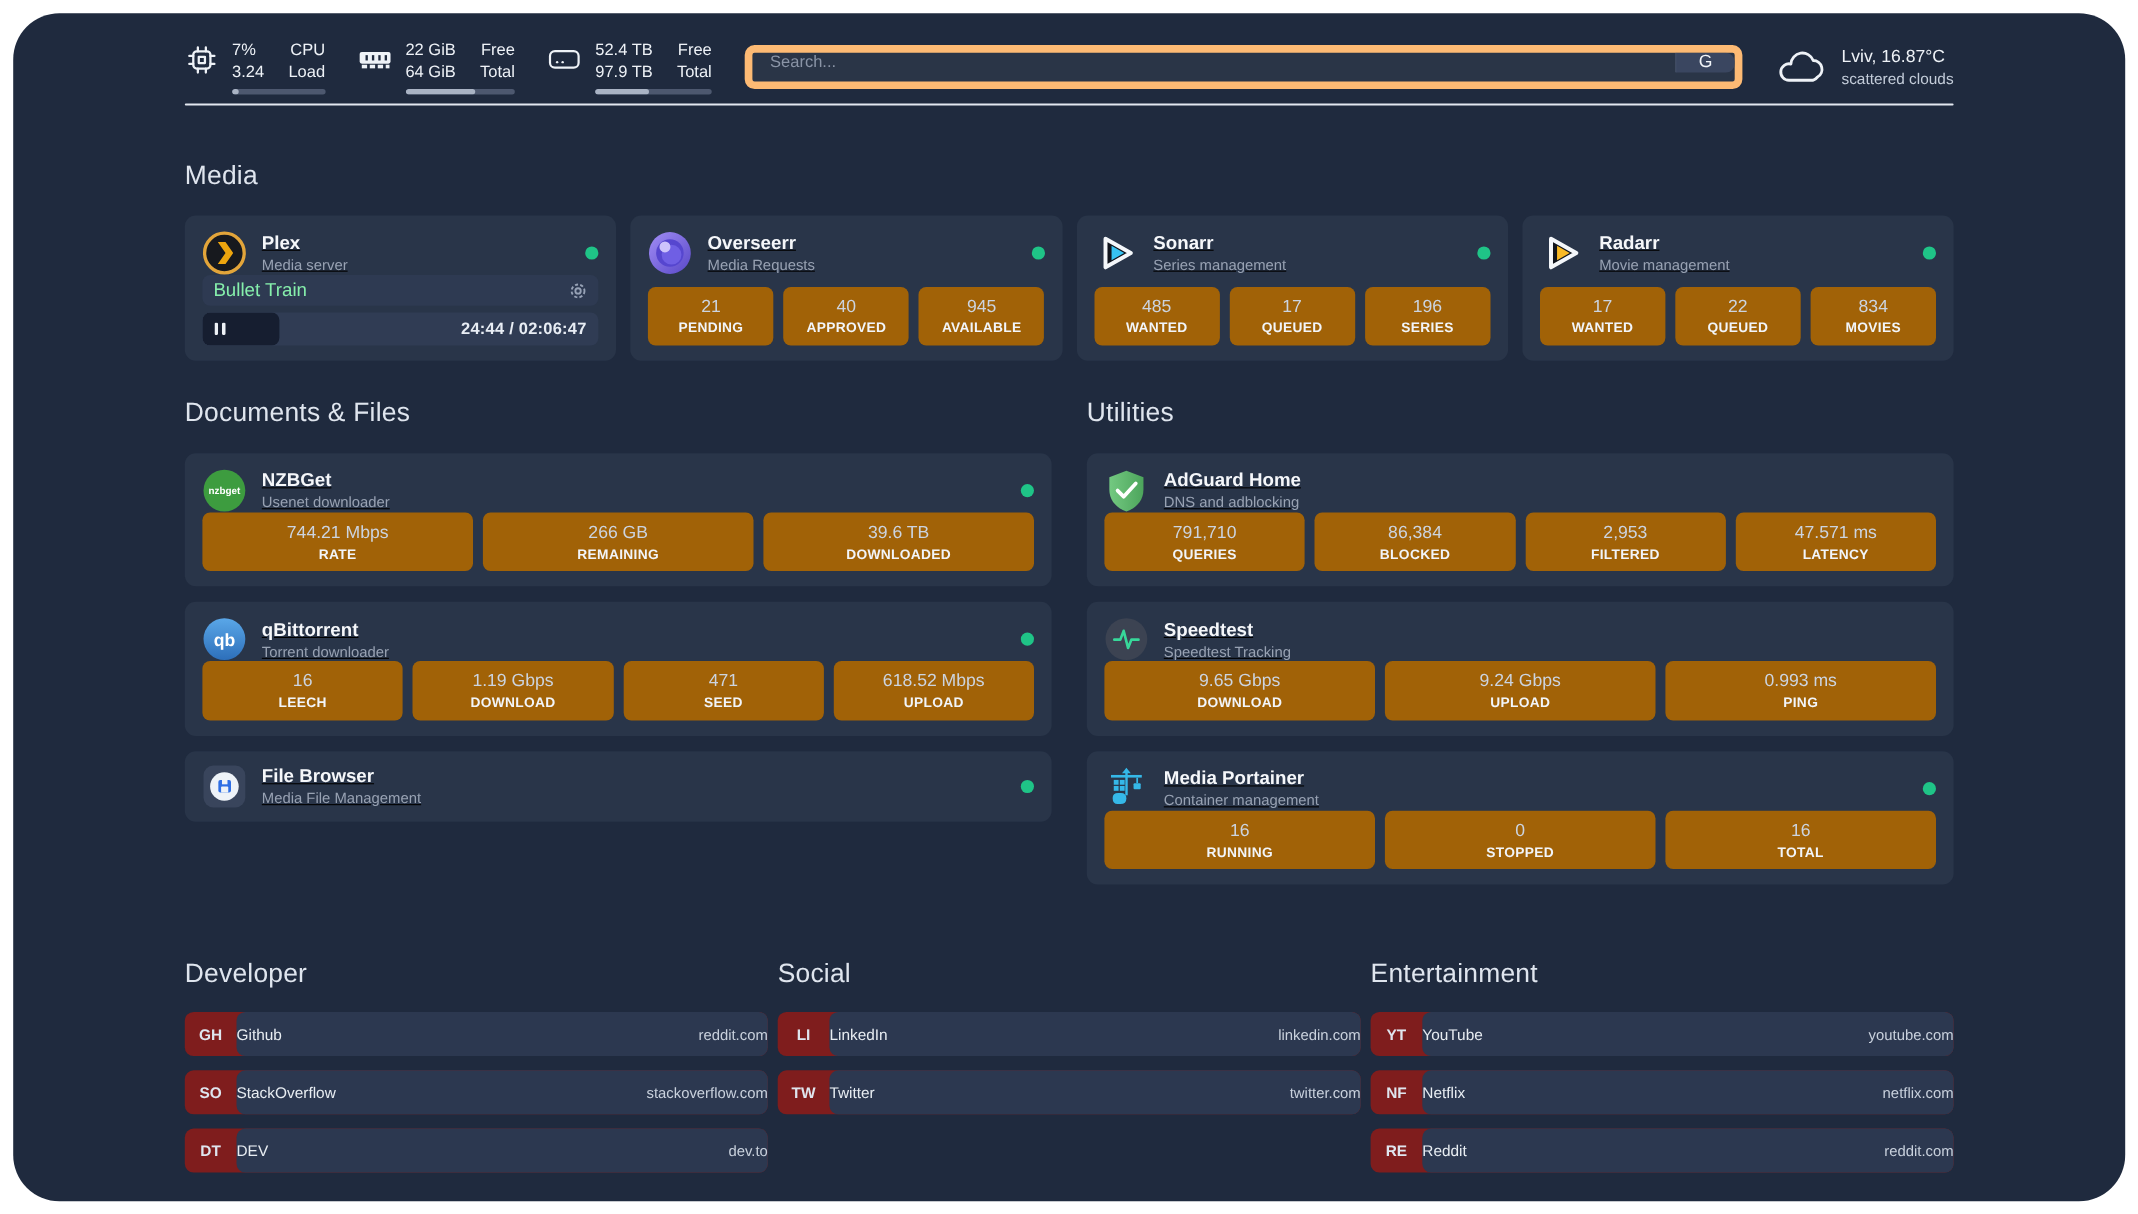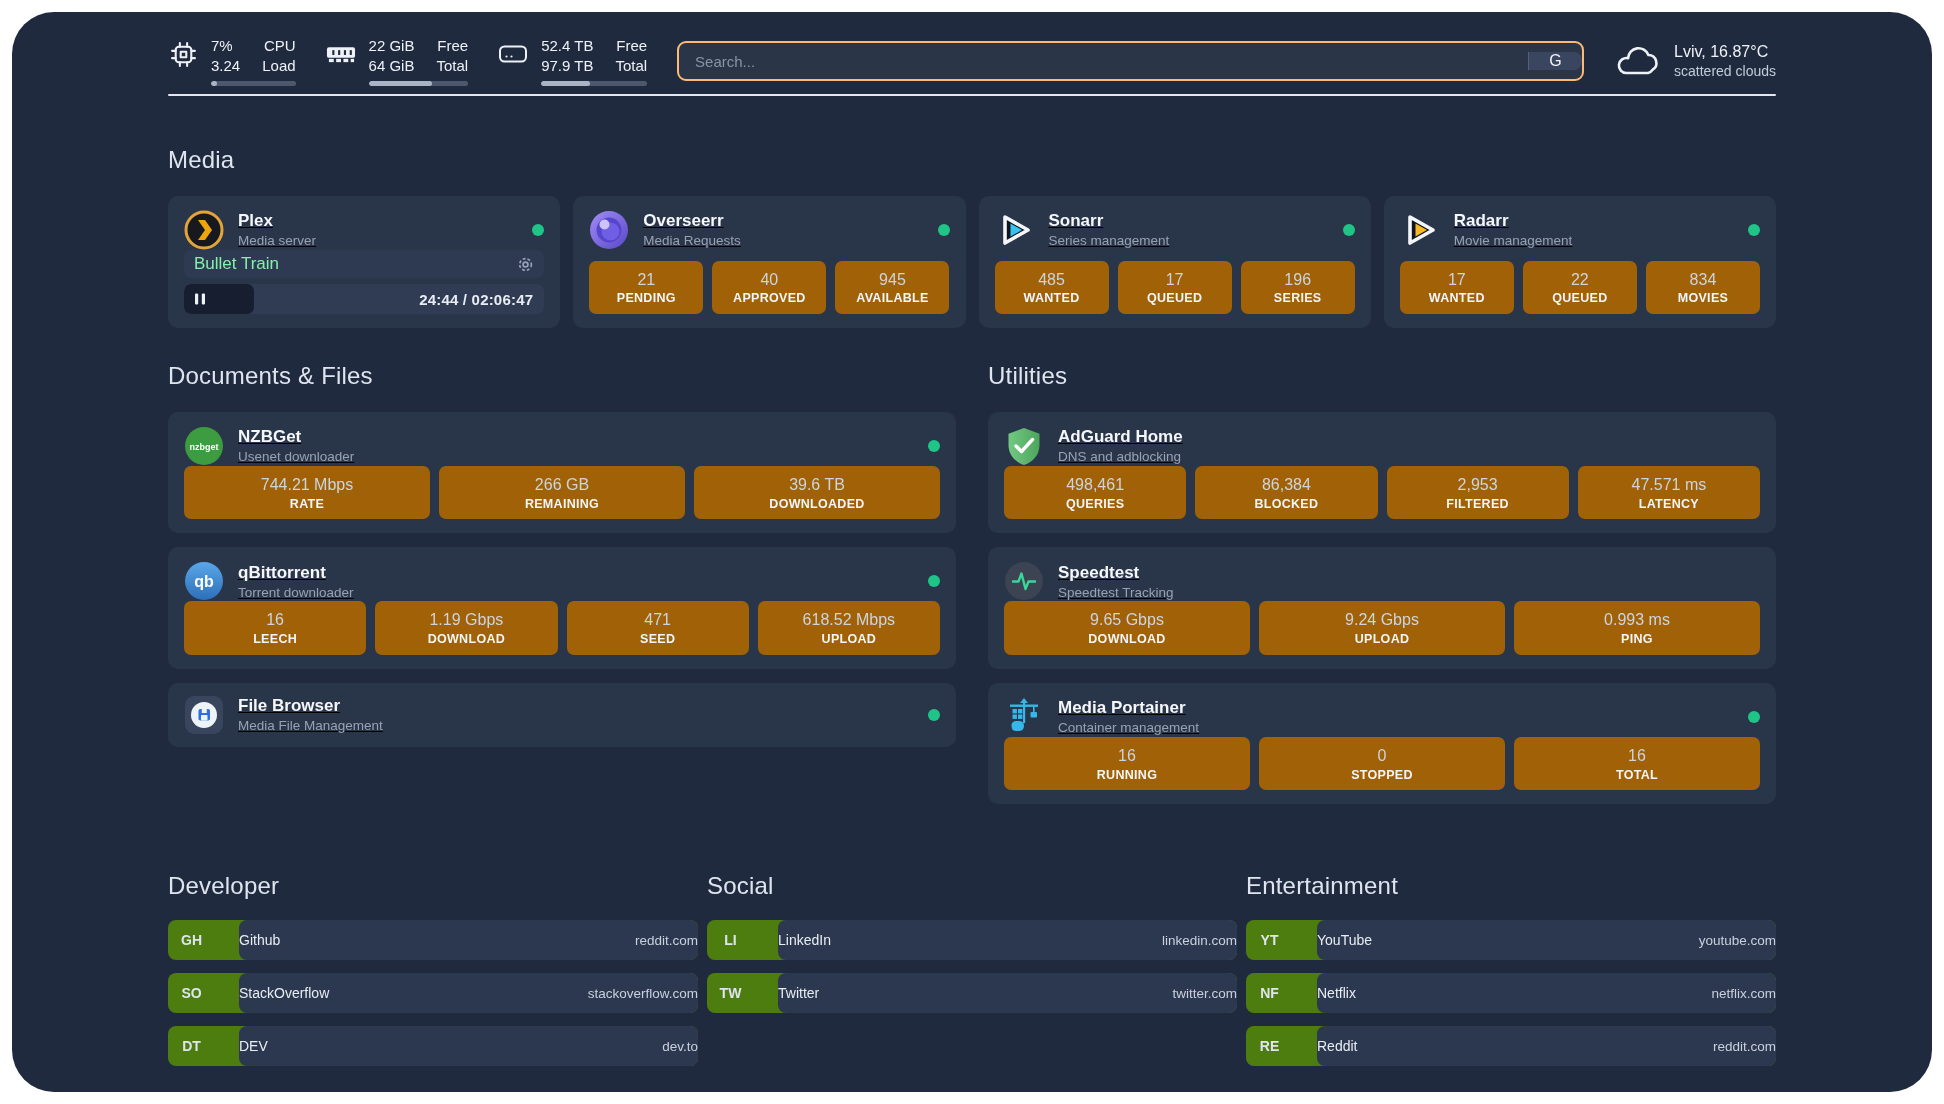--- a/index.html
+++ b/index.html
@@ -12,21 +12,21 @@
   .header { display:flex; align-items:center; gap:30px; padding-top:32px; height:66px; }
   .sys-stat { display:flex; align-items:flex-start; gap:13px; }
   .sys-icon { width:30px; height:30px; display:flex; align-items:center; justify-content:center; margin-top:3px; }
   .sys-body { display:flex; flex-direction:column; }
   .sys-cols { display:flex; gap:22px; }
   .sys-col { display:flex; flex-direction:column; font-size:15px; line-height:1.32; color:#eef2f7; }
   .sys-col.r { text-align:right; }
   .sys-bar { margin-top:5px; height:5px; border-radius:3px; background:#4d586f; overflow:hidden; }
   .sys-bar-fill { height:100%; background:#a9b3c4; border-radius:3px; }
 
-  .search-box { flex:1; display:flex; align-items:center; height:40px; border:2px solid #fdba74; border-radius:9px; background:#2a3547; overflow:hidden; }
+  .search-box { flex:1; display:flex; align-items:flex-start; height:40px; border:7px solid #fdba74; border-radius:9px; background:#2a3547; overflow:hidden; }
   .search-box input { flex:1; background:transparent; border:none; outline:none; padding:0 16px; font-size:15px; color:#dbe1ea; font-family:inherit; }
   .search-box input::placeholder { color:#8a94a6; }
   .g-btn { width:54px; border:none; border-left:1px solid #55617a; background:#3a4660; color:#f2f5f9; font-size:16px; border-radius:0 8px 8px 0; cursor:pointer; display:flex; align-items:center; justify-content:center; font-family:inherit; }
 
   .weather { display:flex; align-items:center; gap:14px; }
   .weather-text { display:flex; flex-direction:column; line-height:1.35; }
   .weather-loc { font-size:16px; color:#eef2f7; }
   .weather-cond { font-size:14px; color:#c3ccd9; }
 
   .divider { height:2px; background:#e3e8f0; border-radius:2px; margin-top:16px; }
@@ -60,21 +60,21 @@
 
   .two-col { margin-top:34px; display:grid; grid-template-columns:1fr 1fr; gap:32px; align-items:start; }
   .col h2 { margin-bottom:22px; }
   .col .card { margin-bottom:14px; min-height:116px; }
   .col .card.slim { min-height:64px; justify-content:center; padding:12px 16px; }
   .col .card.slim .card-head { margin:0; }
 
   
   .links-section { margin-top:54px; display:grid; grid-template-columns:1fr 1fr 1fr; gap:9px; }
   .links-col h2 { margin-bottom:20px; }
-  .bm-row { display:flex; height:40px; margin-bottom:13px; border-radius:8px; background:#4d7c0f; cursor:pointer;gap:24px; }
+  .bm-row { display:flex; height:40px; margin-bottom:13px; border-radius:8px; background:#7f1d1d; cursor:pointer; }
   .bm-abbr { width:47px; display:flex; align-items:center; justify-content:center; font-size:14px; font-weight:600; color:#dfe5ee; }
   .bm-body { flex:1; background:#2c3850; border-radius:8px; display:flex; align-items:center; justify-content:space-between; padding:0 0; }
   .bm-name { font-size:14px; color:#e8edf2; }
   .bm-url { font-size:13.5px; color:#c9d1dd; }
 
   svg { display:block; }
   .icon-stroke { stroke:#eef2f7; fill:none; stroke-width:2; stroke-linecap:round; stroke-linejoin:round; }
 </style>
 </head>
 <body>
@@ -441,21 +441,21 @@
                 <polyline points="12,20 17.5,25.5 28.5,13.5" fill="none" stroke="#fff" stroke-width="3.4" stroke-linecap="round" stroke-linejoin="round"></polyline>
               </svg>
             </span>
             <div class="card-titles">
               <span class="card-title">AdGuard Home</span>
               <span class="card-sub">DNS and adblocking</span>
             </div>
           </div>
           <div class="stats-row">
             <div class="stat-tile">
-              <div class="stat-value">498,461</div>
+              <div class="stat-value">791,710</div>
               <div class="stat-label">QUERIES</div>
             </div>
             <div class="stat-tile">
               <div class="stat-value">86,384</div>
               <div class="stat-label">BLOCKED</div>
             </div>
             <div class="stat-tile">
               <div class="stat-value">2,953</div>
               <div class="stat-label">FILTERED</div>
             </div>

